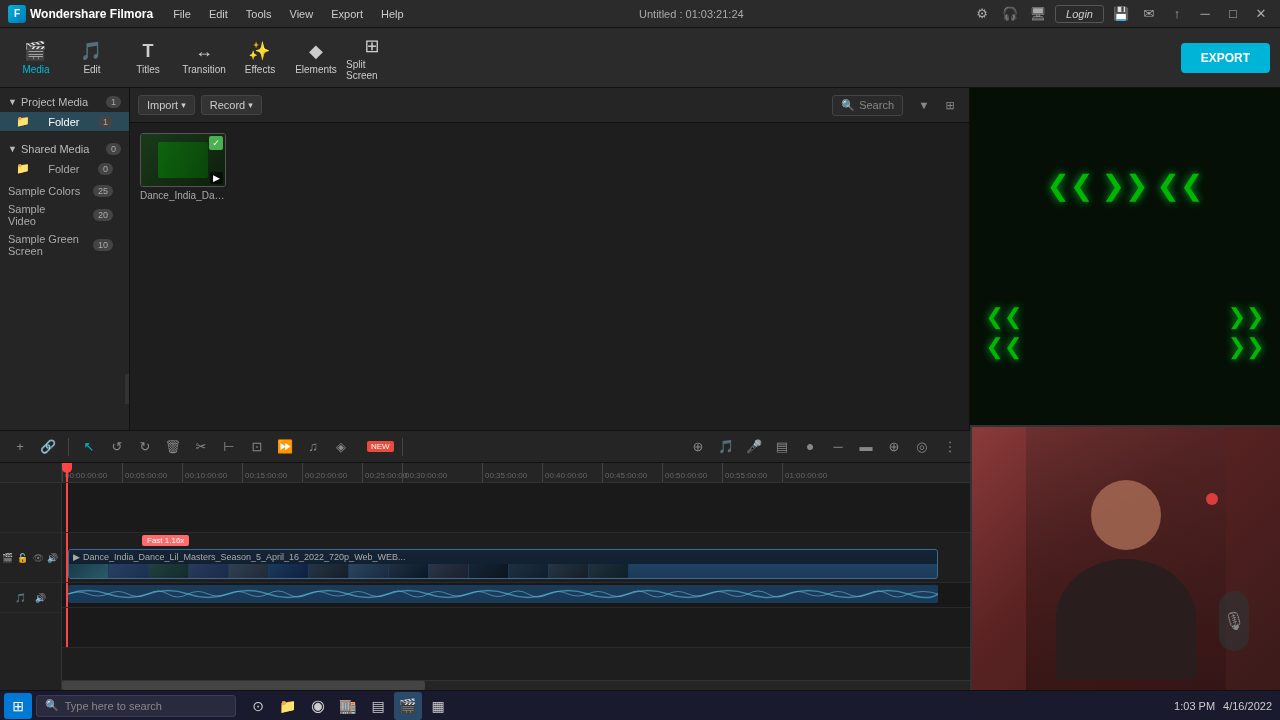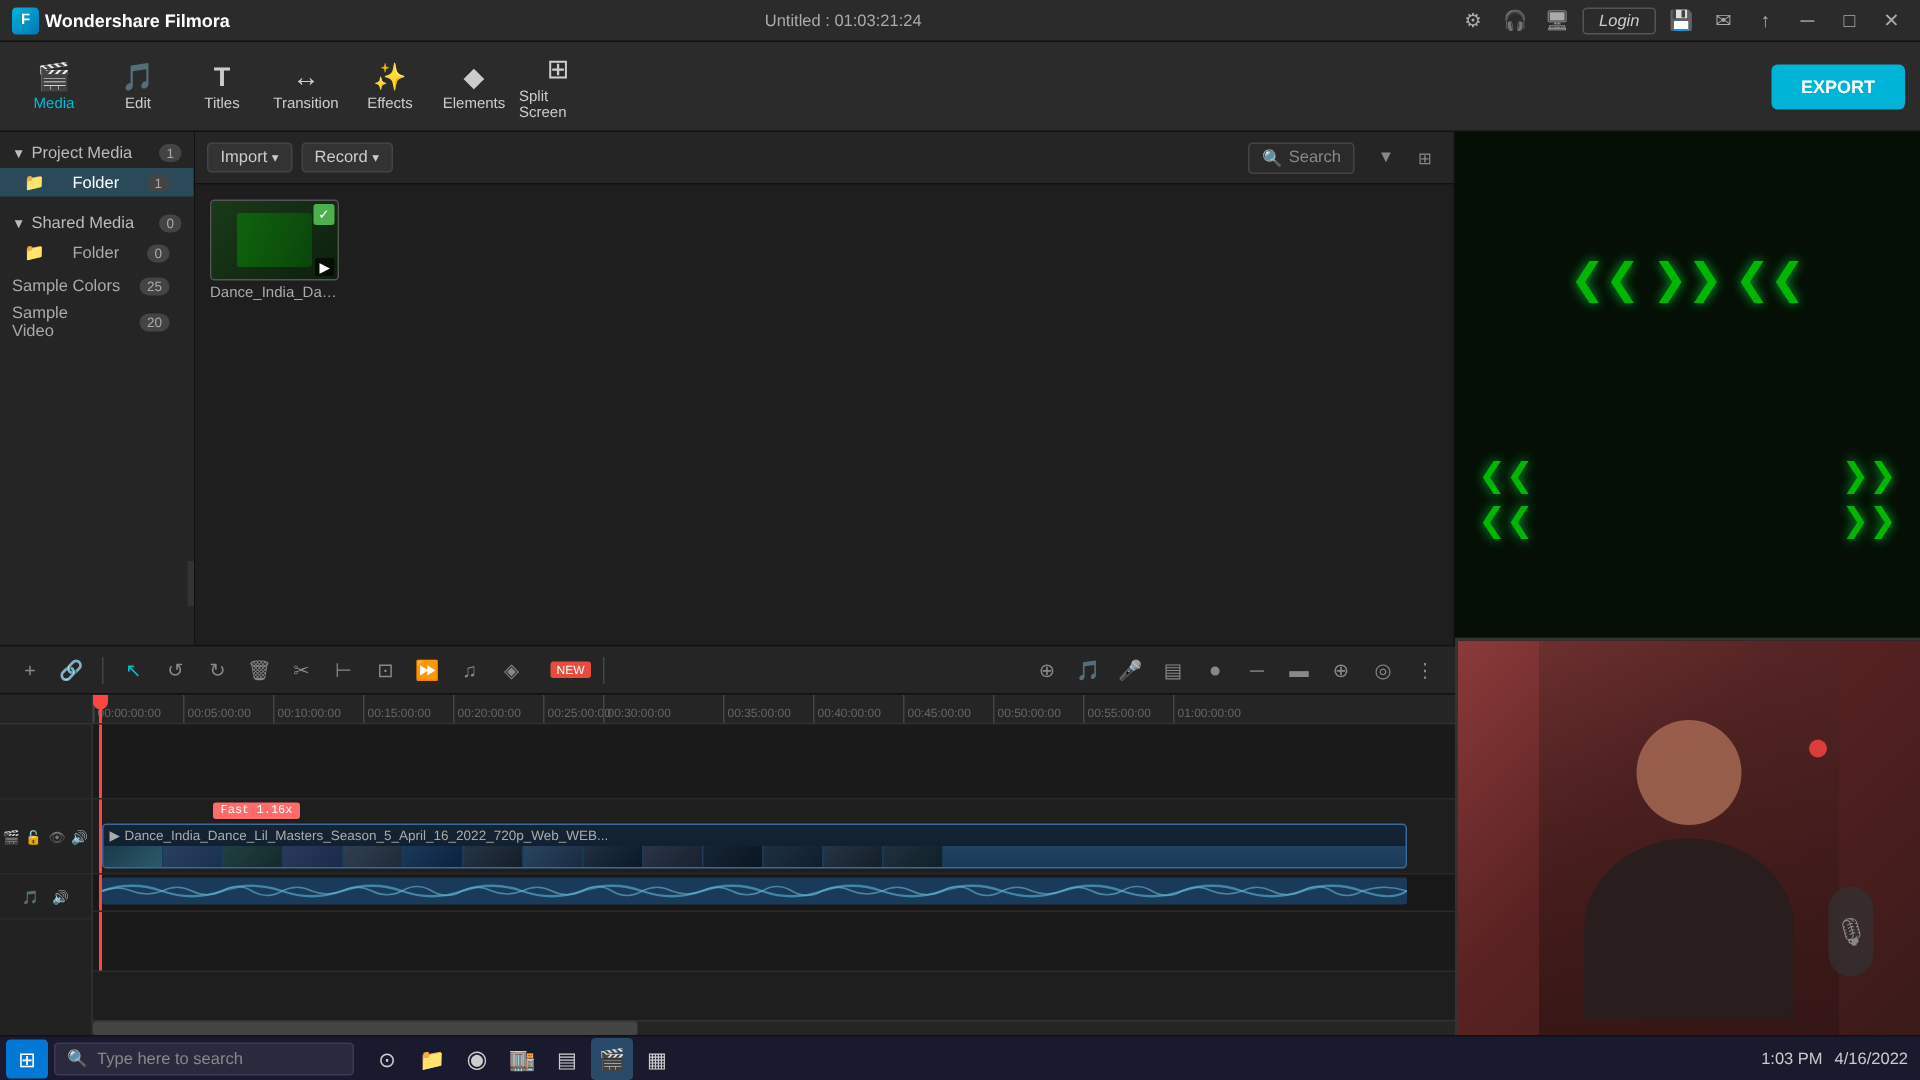--- a/index.html
+++ b/index.html
@@ -603,20 +603,28 @@
 </head>
 <body>
 
 <div id="titlebar">
   <div id="titlebar-left">
     <div id="app-logo">
       <div class="logo-icon">
         <span>F</span>
       </div>
       <span>Wondershare Filmora</span>
+    </div>
+    <div id="menu-bar">
+      <span class="menu-item">File</span>
+      <span class="menu-item">Edit</span>
+      <span class="menu-item">Tools</span>
+      <span class="menu-item">View</span>
+      <span class="menu-item">Export</span>
+      <span class="menu-item">Help</span>
     </div>
   </div>
   <div id="titlebar-center">Untitled : 01:03:21:24</div>
   <div id="titlebar-right">
     <div class="title-btn">⚙</div>
     <div class="title-btn">🎧</div>
     <div class="title-btn">🖥</div>
     <button id="login-btn">Login</button>
     <div class="title-btn">💾</div>
     <div class="title-btn">✉</div>
@@ -690,20 +698,24 @@
         <span class="sidebar-count">0</span>
       </div>
     </div>
     <div class="sidebar-child" style="padding-left:8px;">
       <span>Sample Colors</span>
       <span class="sidebar-count">25</span>
     </div>
     <div class="sidebar-child" style="padding-left:8px;gap:19px;">
       <span>Sample Video</span>
       <span class="sidebar-count">20</span>
+    </div>
+    <div class="sidebar-child" style="padding-left:8px;">
+      <span>Sample Green Screen</span>
+      <span class="sidebar-count">10</span>
     </div>
 
     <div style="margin-top:auto; display:flex; padding:6px 8px; gap:8px; border-top:1px solid #333;">
       <span style="font-size:14px; cursor:pointer; color:#888;">📂</span>
       <span style="font-size:14px; cursor:pointer; color:#888;">📁</span>
     </div>
     <div class="collapse-arrow">‹</div>
   </div>
 
   <div id="media-panel">
@@ -892,21 +904,21 @@
 
       <div id="timeline-tracks" style="flex:1;position:relative;background:#1e1e1e;">
 
         <div class="track-row" style="height:50px;background:#1a1a1a;">
           <div style="position:absolute;left:4px;top:0;width:2px;height:100%;background:#ff4444;z-index:5;"></div>
         </div>
 
         <div class="track-row" style="height:50px;position:relative;">
           <div style="position:absolute;left:4px;top:0;width:2px;height:100%;background:#ff4444;z-index:5;"></div>
 
-          <div style="position:absolute;top:2px;left:80px;background:#ff6b6b;color:#fff;font-size:8px;padding:1px 5px;border-radius:2px;z-index:6;font-family:Liberation Mono, monospace;">Fast 1.16x</div>
+          <div style="position:absolute;top:2px;left:80px;background:#ff6b6b;color:#fff;font-size:8px;padding:1px 5px;border-radius:2px;z-index:6;">Fast 1.16x</div>
 
           <div class="video-track" style="left:6px;top:16px;width:870px;height:30px;">
             <div class="track-label-overlay">
               <span style="margin-right:3px;">▶</span>
               <span>Dance_India_Dance_Lil_Masters_Season_5_April_16_2022_720p_Web_WEB...</span>
             </div>
 
             <div class="thumb-strip">
               <div class="thumb-strip-item" style="background:linear-gradient(135deg,#1a3a4a,#2a5a6a);min-width:40px;"></div>
               <div class="thumb-strip-item" style="background:linear-gradient(135deg,#2a4060,#1a3050);min-width:40px;"></div>

